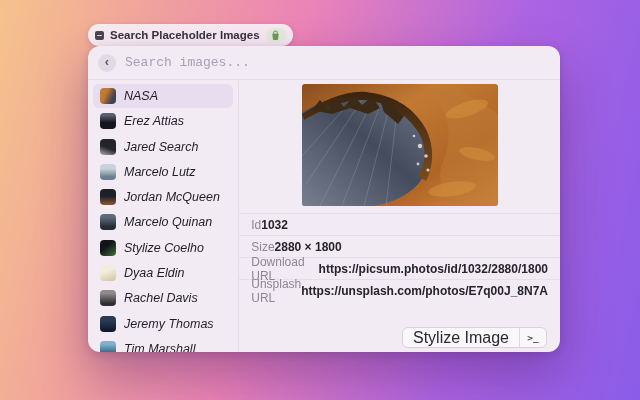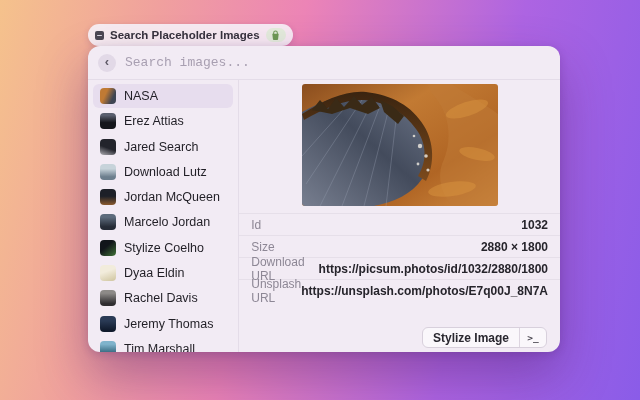--- a/index.html
+++ b/index.html
@@ -47,21 +47,21 @@
   .search-input {
     flex: 1; border: none; background: transparent; outline: none;
     font-family: Liberation Mono, monospace; font-size: 13px; color: #2a2830;
   }
   .search-input::placeholder { color: #a89fb1; }
   .hdiv { height: 1px; background: #e4dce8; }
 
   .body-row { display: flex; height: 272px; }
 
   
-  .list { width: 174px; padding: 4px 5px 0 5px; overflow: hidden; }
+  .list { width: 174px; padding: 4px 5px 0 5px; overflow: hidden; font-style: italic; }
   .row {
     height: 24px; margin-bottom: 1.3px; border-radius: 6px;
     display: flex; align-items: center; gap: 8px; padding: 0 7px;
     font-size: 12.5px; color: #211f26; cursor: default;
   }
   .row.selected { background: #e7ddee; }
   .thumb { width: 16px; height: 16px; border-radius: 4px; flex: 0 0 auto; }
   .t0 { background: linear-gradient(115deg, #c07a34 35%, #3e4452 75%); }
   .t1 { background: linear-gradient(180deg, #5a5f6e 15%, #15161c 60%); }
   .t2 { background: linear-gradient(200deg, #23242c 55%, #cfcdd2 110%); }
@@ -73,35 +73,35 @@
   .t8 { background: linear-gradient(180deg, #8d8a88 20%, #2f2d30 85%); }
   .t9 { background: linear-gradient(180deg, #7fb3cc 20%, #27586e 85%); }
   .t10 { background: linear-gradient(180deg, #2a3a55 30%, #101a2c 90%); }
 
   
   .detail { flex: 1; border-left: 1px solid #e4dce8; display: flex; flex-direction: column; position: relative; }
   .photo-wrap { padding-top: 4px; display: flex; justify-content: center; }
   .photo { width: 196px; height: 122px; border-radius: 3px; overflow: hidden; }
   .meta { margin-top: 7px; }
   .meta-row {
-    height: 22px; display: flex; align-items: center; justify-content: space-between;
+    height: 22px; display: flex; align-items: center; 
     padding: 0 12px; border-top: 1px solid #e6dfe9; font-size: 12px;
   }
   .meta-label { color: #8d8795; }
   .meta-value { color: #26242b; font-weight: 700; text-align: right; }
 
   
   .action-btn {
     position: absolute; right: 13px; bottom: 4px; height: 21px;
     display: flex; align-items: stretch; background: #faf7fb;
     border: 1px solid #d8d0dc; border-radius: 6px; overflow: hidden; cursor: default;
   }
   .action-label {
     display: flex; align-items: center; padding: 0 10px;
-    font-size: 12px; font-weight: 700; color: #2a2830;
+    font-size: 16px; font-weight: 400; color: #2a2830;
   }
   .action-sep { width: 1px; background: #ddd5e0; }
   .action-shortcut {
     width: 26px; display: flex; align-items: center; justify-content: center;
     font-family: "DejaVu Sans Mono", monospace; font-size: 9.5px; font-weight: 700; color: #4a4650;
   }
 </style>
 </head>
 <body>
 
@@ -132,29 +132,29 @@
         <div class="row">
           <span class="thumb t1"></span>
           <span>Erez Attias</span>
         </div>
         <div class="row">
           <span class="thumb t2"></span>
           <span>Jared Search</span>
         </div>
         <div class="row">
           <span class="thumb t3"></span>
-          <span>Download Lutz</span>
+          <span>Marcelo Lutz</span>
         </div>
         <div class="row">
           <span class="thumb t4"></span>
           <span>Jordan McQueen</span>
         </div>
         <div class="row">
           <span class="thumb t5"></span>
-          <span>Marcelo Jordan</span>
+          <span>Marcelo Quinan</span>
         </div>
         <div class="row">
           <span class="thumb t6"></span>
           <span>Stylize Coelho</span>
         </div>
         <div class="row">
           <span class="thumb t7"></span>
           <span>Dyaa Eldin</span>
         </div>
         <div class="row">

